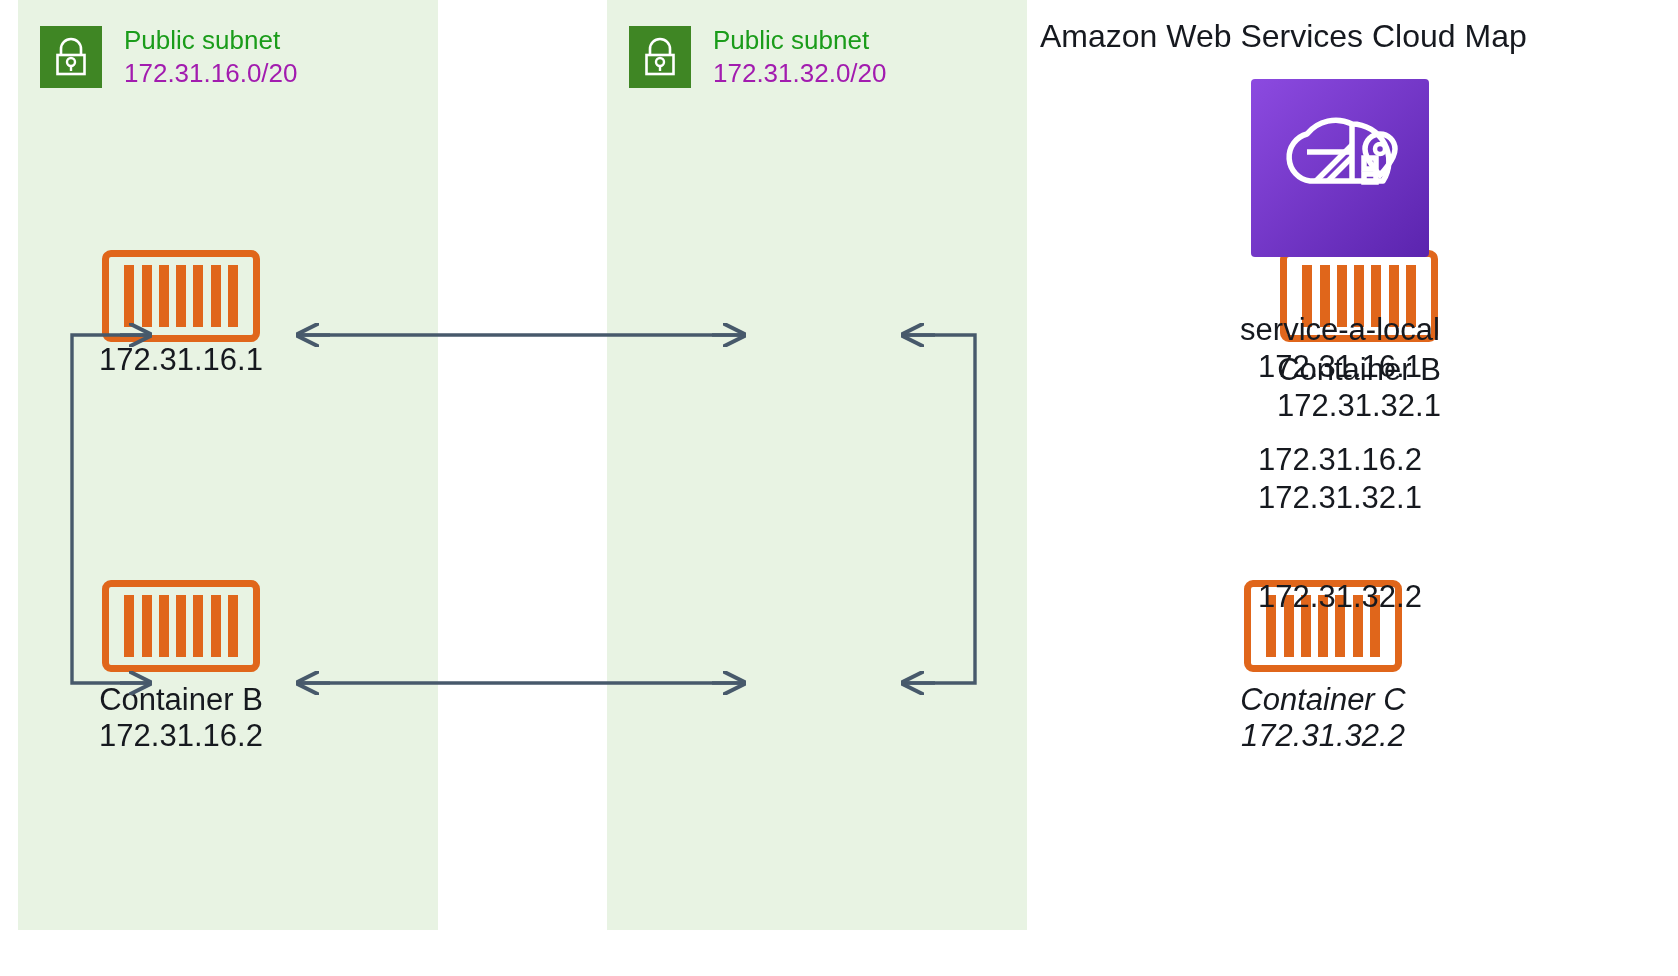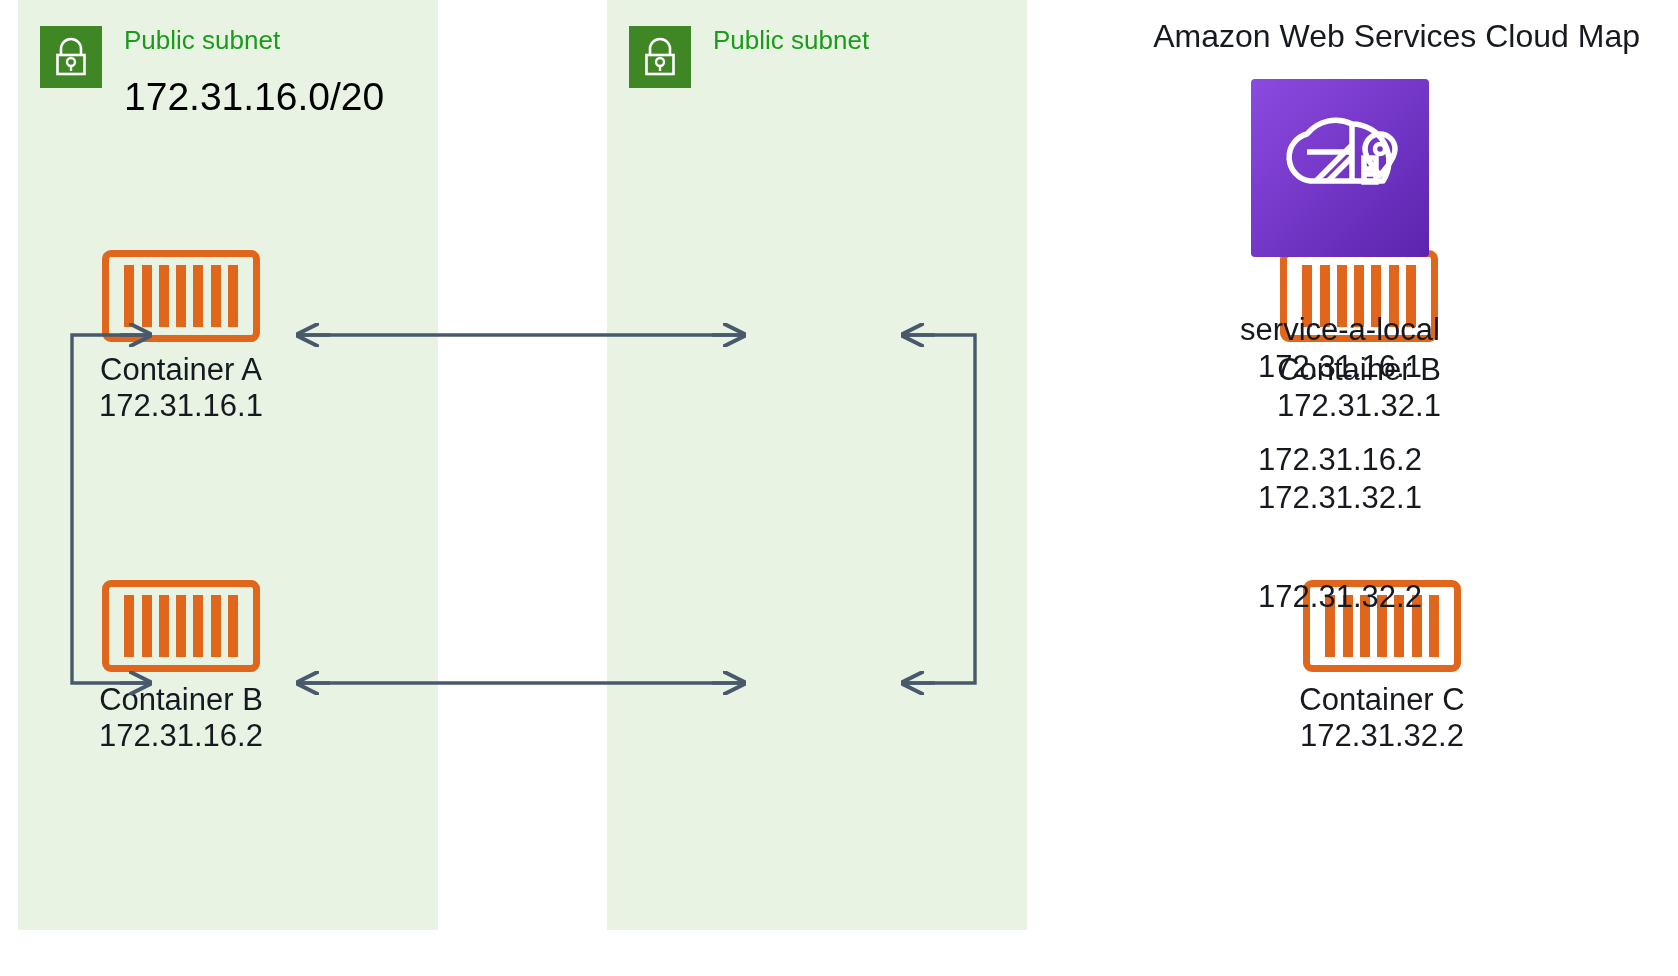--- a/index.html
+++ b/index.html
@@ -21,47 +21,47 @@
   #subnet-0{left:18px;width:420px;height:930px;}
   #subnet-1{left:607px;width:420px;height:930px;}
 
   .subnet-head{position:absolute;top:26px;left:22px;display:flex;align-items:flex-start;}
   .lock-tile{
     width:62px;height:62px;background:#3f8624;
     display:flex;align-items:center;justify-content:center;flex:none;
   }
   .subnet-text{margin-left:22px;line-height:1.12;}
   .subnet-title{color:#1a9c1a;font-size:26px;white-space:nowrap;}
-  .subnet-cidr{color:#000000;font-size:39px;white-space:nowrap;margin-top:20px;}
+  .subnet-cidr{color:#a21caf;font-size:26px;white-space:nowrap;margin-top:4px;}
 
   
   .node{position:absolute;width:260px;text-align:center;}
   .ctr-icon{
     width:158px;height:92px;margin:0 auto;
     border:7px solid #e0661b;border-radius:9px;
     background:transparent;
     display:flex;align-items:center;justify-content:space-evenly;
     padding:0 8px;box-sizing:border-box;
   }
   .bar{width:10px;height:62px;background:#e0661b;}
   .node-label{font-size:31px;color:#16191f;margin-top:10px;line-height:1.16;white-space:nowrap;}
   .node-ip{font-size:31px;color:#16191f;line-height:1.16;white-space:nowrap;}
 
   #node-a{left:33px;top:250px;}
   #node-b-left{left:33px;top:580px;}
   #node-b-right{left:622px;top:250px;}
-  #node-c{left:645px;top:580px;}
+  #node-c{left:586px;top:580px;font-style:italic;}
 
   
   .wires{position:absolute;left:0;top:0;width:1678px;height:976px;pointer-events:none;}
 
   
   .panel{position:absolute;left:1040px;top:0;width:600px;}
   .panel-title{
-    font-size:32px;color:#16191f;text-align:right;
+    font-size:32px;color:#16191f;text-align:left;
     margin-top:18px;white-space:nowrap;
   }
   .cm-icon{
     width:178px;height:178px;margin:24px auto 0;
     border-radius:4px;
     background:linear-gradient(135deg,#8c4ae0 0%,#5b24ae 100%);
     display:flex;align-items:center;justify-content:center;
   }
   .svc{text-align:center;margin-top:52px;}
   .svc-name{font-size:31px;color:#16191f;line-height:1.2;white-space:nowrap;}
@@ -94,21 +94,20 @@
     <div class="node" id="node-a">
       <div class="ctr-icon">
         <span class="bar"></span>
           <span class="bar"></span>
           <span class="bar"></span>
         <span class="bar"></span>
           <span class="bar"></span>
           <span class="bar"></span>
         <span class="bar"></span>
       </div>
-      <div class="node-label">Container A</div>
       <div class="node-ip">172.31.16.1</div>
     </div>
 
     <div class="node" id="node-b-left">
       <div class="ctr-icon">
         <span class="bar"></span>
           <span class="bar"></span>
           <span class="bar"></span>
         <span class="bar"></span>
           <span class="bar"></span>
@@ -125,20 +124,21 @@
       <div class="lock-tile">
         <svg width="40" height="42" viewBox="0 0 40 42" aria-hidden="true">
           <path d="M10 19 V13 a10 10 0 0 1 20 0 v6" fill="none" stroke="#ffffff" stroke-width="2.6"></path>
           <rect x="6.5" y="19" width="27" height="19" fill="none" stroke="#ffffff" stroke-width="2.6"></rect>
           <circle cx="20" cy="26" r="4" fill="none" stroke="#ffffff" stroke-width="2.4"></circle>
           <line x1="20" y1="29.5" x2="20" y2="35" stroke="#ffffff" stroke-width="2.4"></line>
         </svg>
       </div>
       <div class="subnet-text">
         <div class="subnet-title">Public subnet</div>
+        <div class="subnet-cidr">172.31.32.0/20</div>
       </div>
     </div>
 
     <div class="node" id="node-b-right">
       <div class="ctr-icon">
         <span class="bar"></span>
           <span class="bar"></span>
           <span class="bar"></span>
         <span class="bar"></span>
           <span class="bar"></span>

